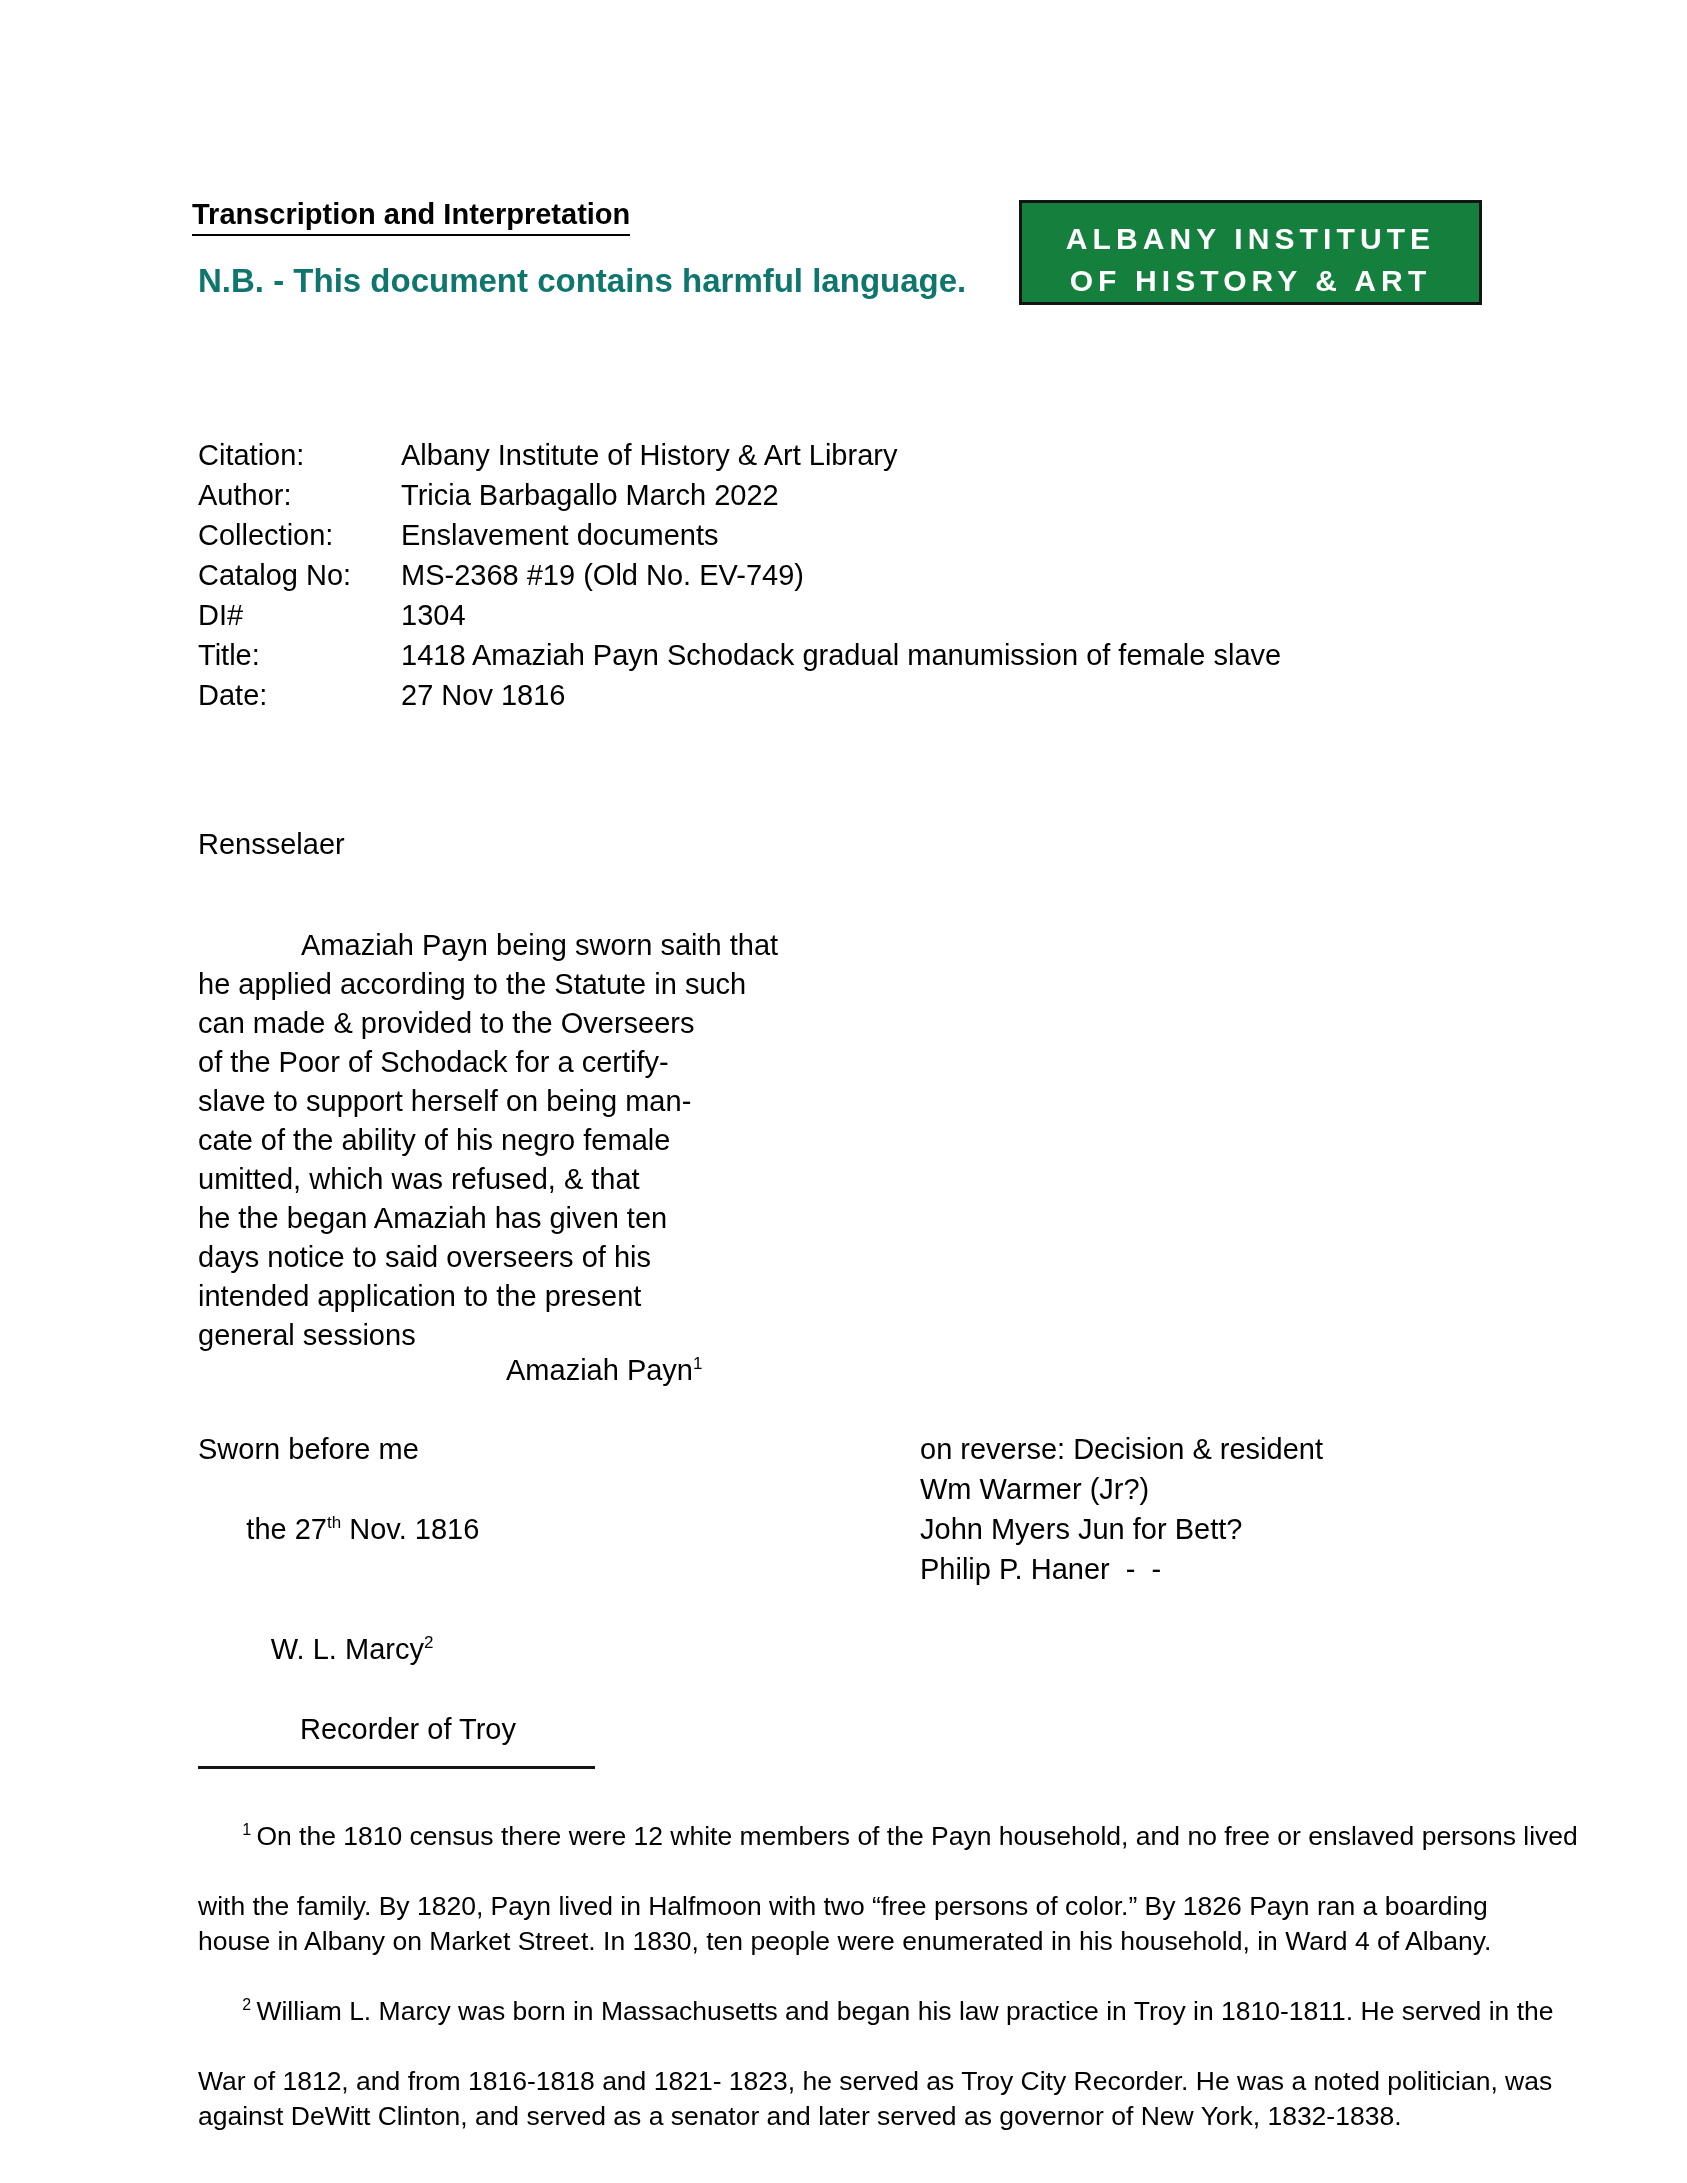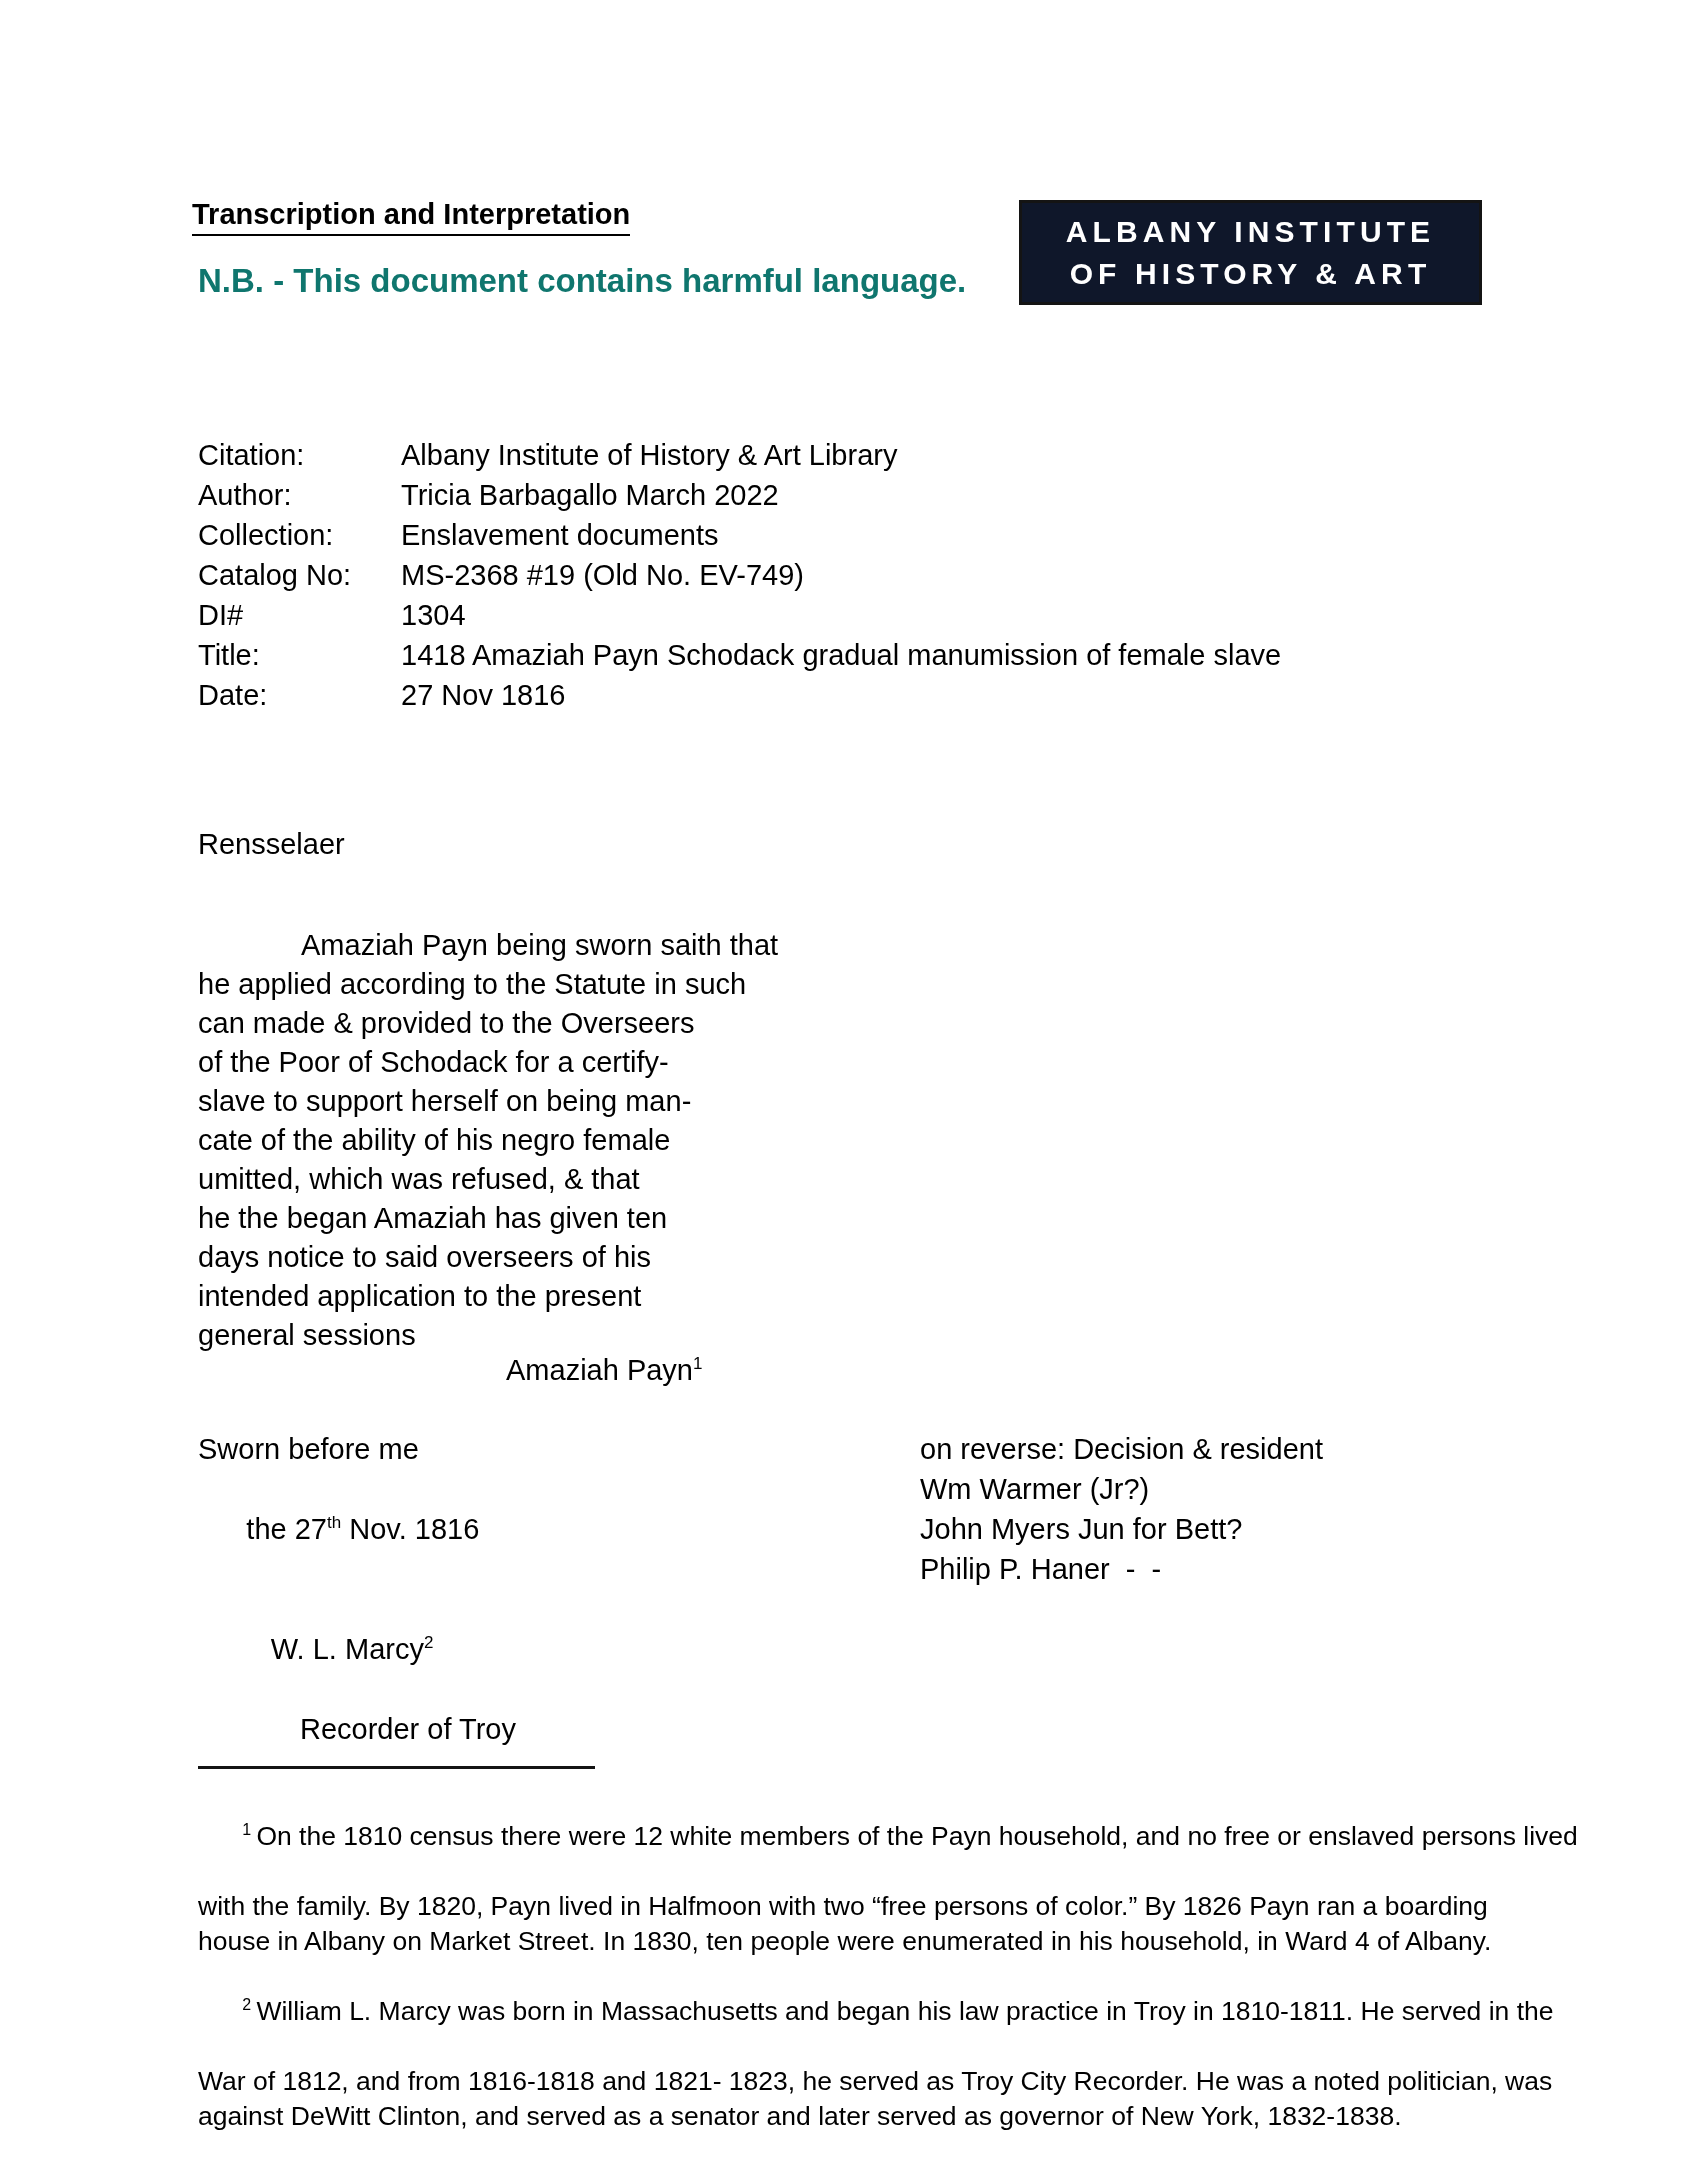--- a/index.html
+++ b/index.html
@@ -23,25 +23,25 @@
   }
   .notice {
     position: absolute; left: 198px; top: 262px;
     font-size: 33px; font-weight: bold;
     color: #0f766e;
   }
   .logo {
     position: absolute; left: 1019px; top: 200px;
     width: 463px; height: 105px;
     box-sizing: border-box;
-    background: #0f172a;
+    background: #15803d;
     border: 3.3px solid #141414;
     color: #ffffff;
     display: flex; flex-direction: column;
-    align-items: center; justify-content: center;
+    align-items: center; justify-content: flex-end;
     font-size: 30px; font-weight: 700;
     letter-spacing: 0.17em;
     line-height: 42px;
     white-space: nowrap;
   }
   .citation { position: absolute; left: 198px; top: 435px; font-size: 29px; }
   .citation .crow { line-height: 40px; white-space: nowrap; }
   .citation .clabel { display: inline-block; width: 203px; }
   .location { position: absolute; left: 198px; top: 828px; font-size: 29px; }
   .tbody { position: absolute; left: 198px; top: 926px; font-size: 29px; }

